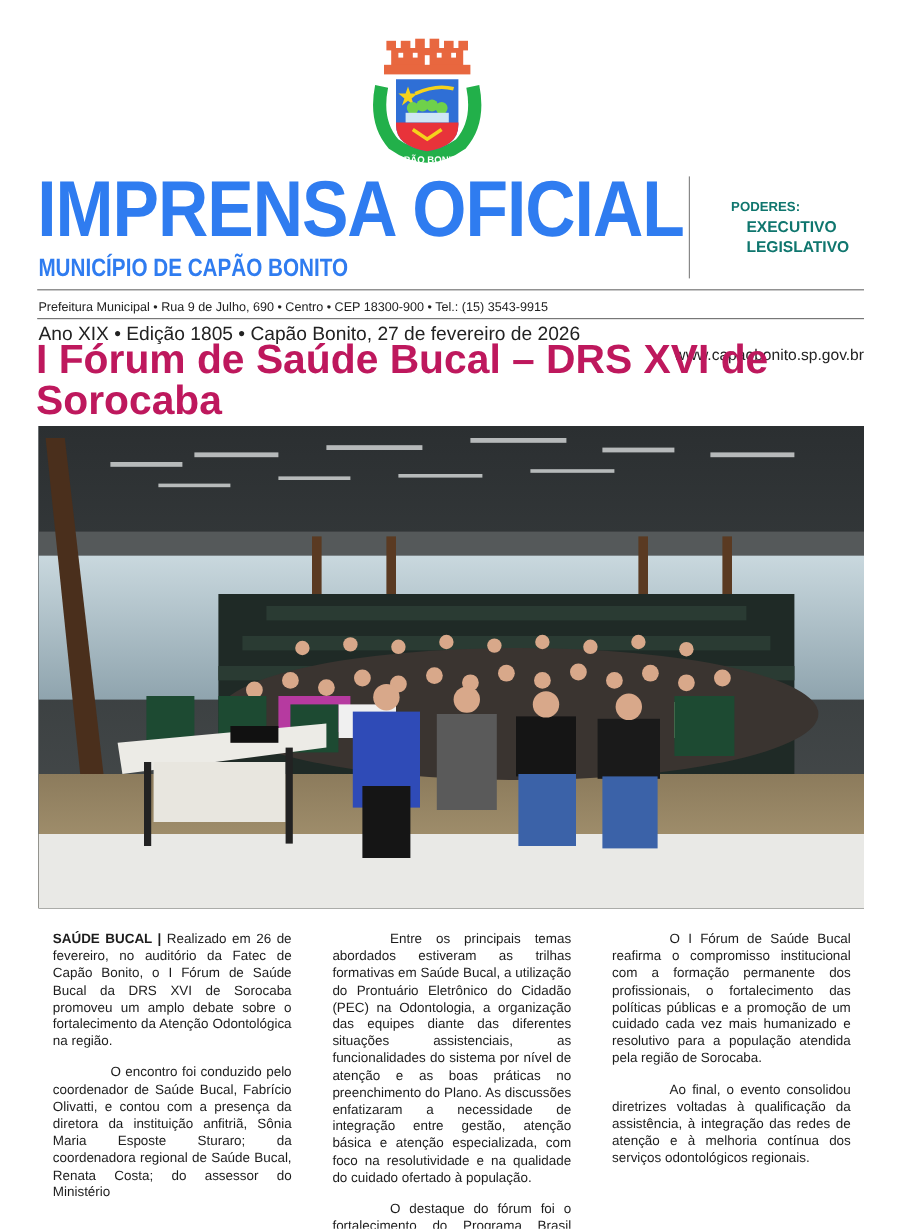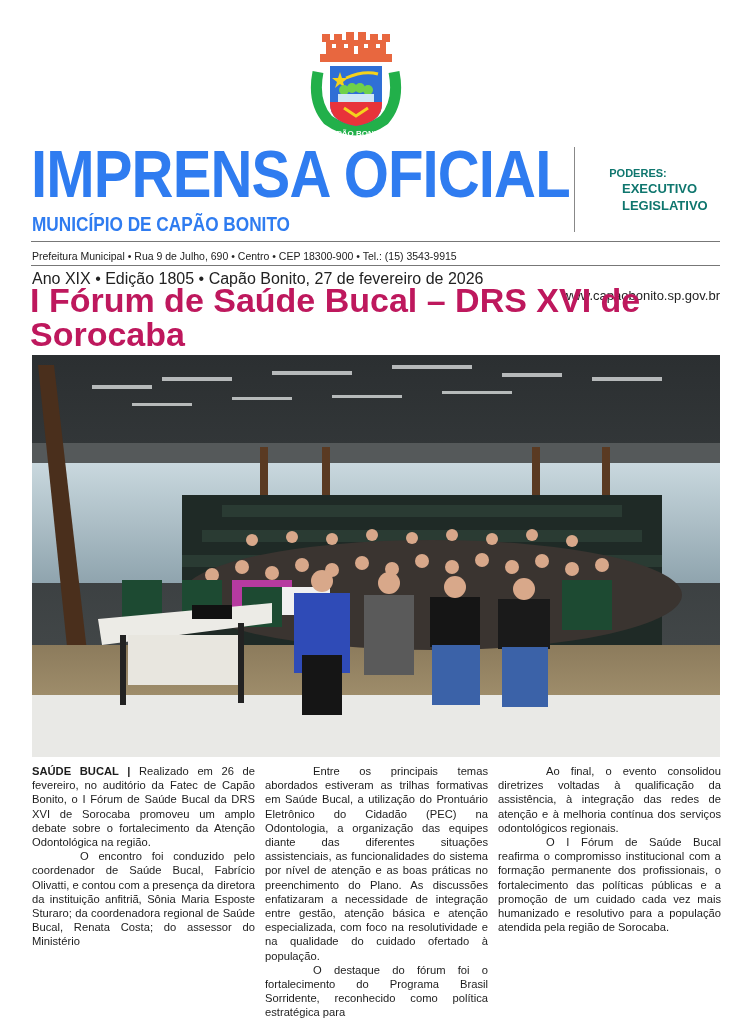--- a/index.html
+++ b/index.html
@@ -19,21 +19,21 @@
   .addr { position: absolute; left: 32px; top: 250px; font-size: 10.5px; color: #222; white-space: nowrap; }
   .edition { position: absolute; left: 32px; top: 270px; font-size: 16px; color: #222; white-space: nowrap; }
   .site { position: absolute; right: 32px; top: 288px; font-size: 13px; color: #222; white-space: nowrap; }
 
   .headline { position: absolute; left: 30px; top: 283px; width: 692px; text-align: left; font-weight: 700; font-size: 34px; line-height: 34px; color: #be185d; }
 
   .photo { position: absolute; left: 32px; top: 355px; width: 688px; height: 402px; overflow: hidden; background: #2c3236; }
 
   .cols { position: absolute; left: 32px; top: 764px; width: 690px; display: flex; gap: 10px; }
   .col { width: 223px; font-size: 11.2px; line-height: 14.2px; text-align: justify; color: #1c1c1c; }
-  .col p { margin: 0; }
+  .col p { margin: 12px; }
   .col p.indent { text-indent: 48px; }
   .lead { font-weight: 700; }
 </style>
 </head>
 <body>
 
 <div class="crest">
   <svg width="96" height="108" viewBox="0 0 96 108">
 
     <g fill="#e8673f">
@@ -203,16 +203,16 @@
 <div class="cols">
   <div class="col">
     <p><span class="lead">SAÚDE BUCAL |</span><span> Realizado em 26 de fevereiro, no auditório da Fatec de Capão Bonito, o I Fórum de Saúde Bucal da DRS XVI de Sorocaba promoveu um amplo debate sobre o fortalecimento da Atenção Odontológica na região.</span></p>
     <p class="indent">O encontro foi conduzido pelo coordenador de Saúde Bucal, Fabrício Olivatti, e contou com a presença da diretora da instituição anfitriã, Sônia Maria Esposte Sturaro; da coordenadora regional de Saúde Bucal, Renata Costa; do assessor do Ministério</p>
   </div>
   <div class="col">
     <p class="indent">Entre os principais temas abordados estiveram as trilhas formativas em Saúde Bucal, a utilização do Prontuário Eletrônico do Cidadão (PEC) na Odontologia, a organização das equipes diante das diferentes situações assistenciais, as funcionalidades do sistema por nível de atenção e as boas práticas no preenchimento do Plano. As discussões enfatizaram a necessidade de integração entre gestão, atenção básica e atenção especializada, com foco na resolutividade e na qualidade do cuidado ofertado à população.</p>
     <p class="indent">O destaque do fórum foi o fortalecimento do Programa Brasil Sorridente, reconhecido como política estratégica para</p>
   </div>
   <div class="col">
+    <p class="indent">O I Fórum de Saúde Bucal reafirma o compromisso institucional com a formação permanente dos profissionais, o fortalecimento das políticas públicas e a promoção de um cuidado cada vez mais humanizado e resolutivo para a população atendida pela região de Sorocaba.</p>
     <p class="indent">Ao final, o evento consolidou diretrizes voltadas à qualificação da assistência, à integração das redes de atenção e à melhoria contínua dos serviços odontológicos regionais.</p>
-    <p class="indent">O I Fórum de Saúde Bucal reafirma o compromisso institucional com a formação permanente dos profissionais, o fortalecimento das políticas públicas e a promoção de um cuidado cada vez mais humanizado e resolutivo para a população atendida pela região de Sorocaba.</p>
   </div>
 </div>
 
 </body></html>

